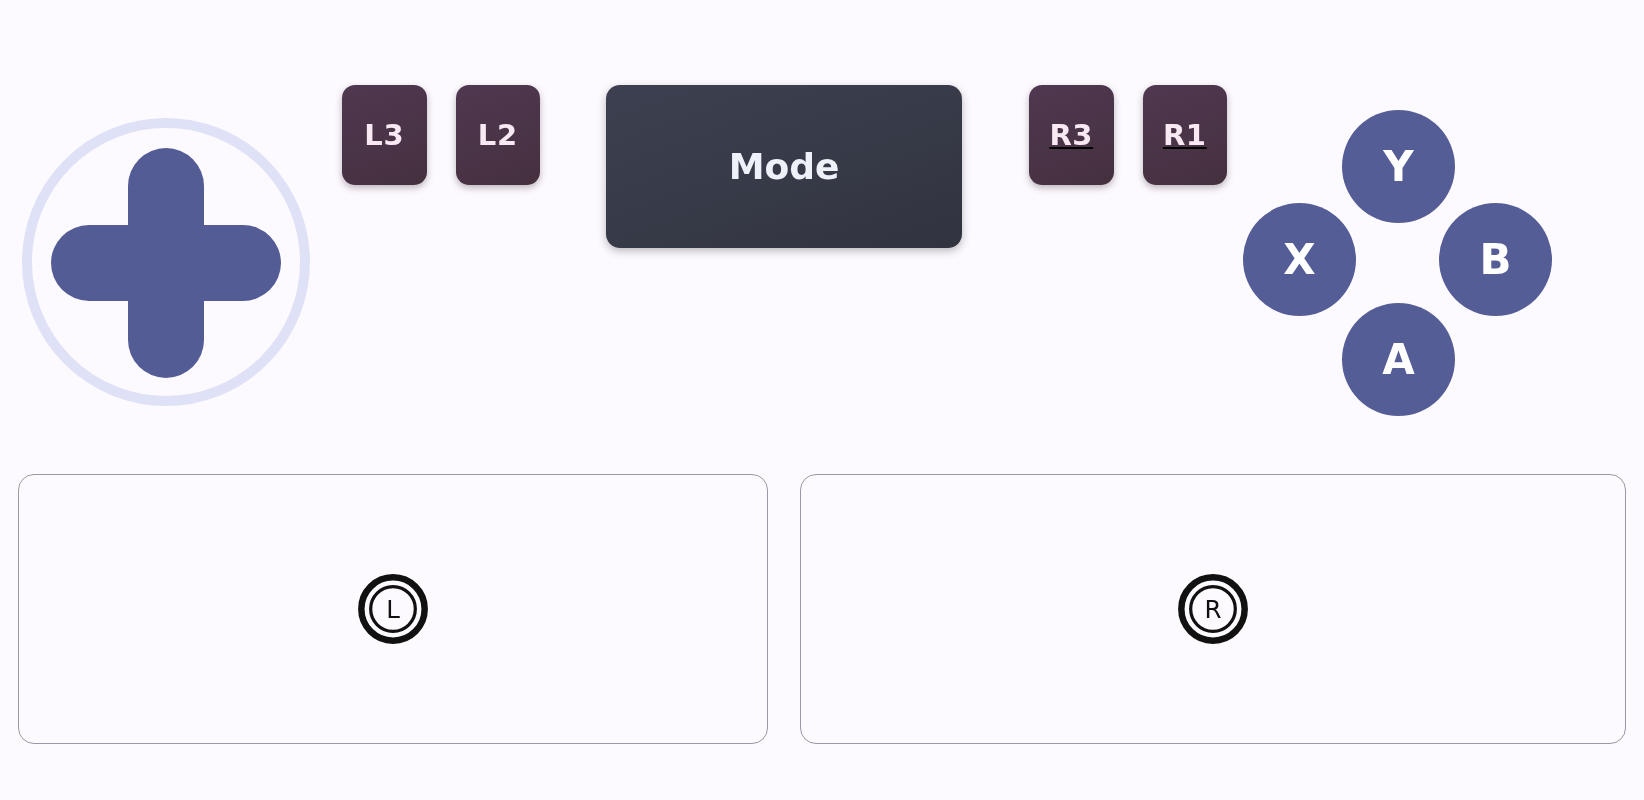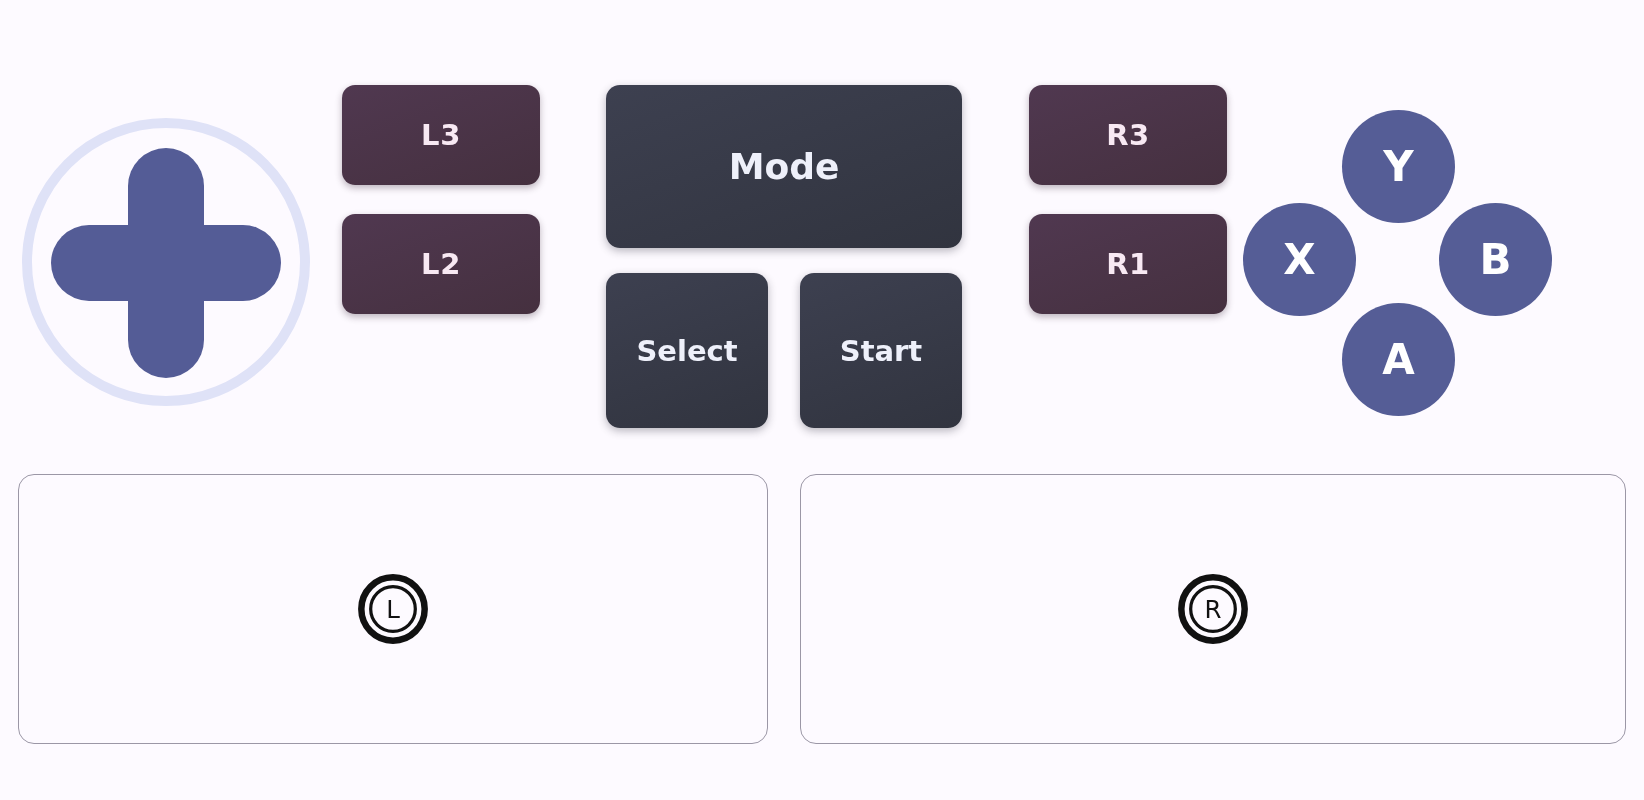--- a/index.html
+++ b/index.html
@@ -64,25 +64,24 @@
     width: 230px;
     height: 76px;
   }
 
   
   .shoulder-col {
     position: absolute;
     top: 85px;
     width: 198px;
     display: flex;
-    flex-direction: column;
     gap: 29px;
   }
   .shoulder-col.left  { left: 342px; }
-  .shoulder-col.right { left: 1029px; }
+  .shoulder-col.right { left: 1029px; text-decoration: underline; }
 
   .btn-shoulder {
     width: 198px;
     height: 100px;
     background: linear-gradient(160deg, #503850 0%, #45303f 100%);
     border-radius: 13px;
     color: #f8e9f3;
     font-size: 29px;
     font-weight: bold;
     letter-spacing: 0.6px;
@@ -208,28 +207,20 @@
     </div>
     <div class="btn-shoulder">
       <span>L2</span>
     </div>
   </div>
 
   <div class="center-cluster">
     <div class="btn-mode">
       <span>Mode</span>
     </div>
-    <div class="center-row">
-      <div class="btn-center-small">
-        <span>Select</span>
-      </div>
-      <div class="btn-center-small">
-        <span>Start</span>
-      </div>
-    </div>
   </div>
 
   <div class="shoulder-col right">
     <div class="btn-shoulder">
       <span>R3</span>
     </div>
     <div class="btn-shoulder">
       <span>R1</span>
     </div>
   </div>

